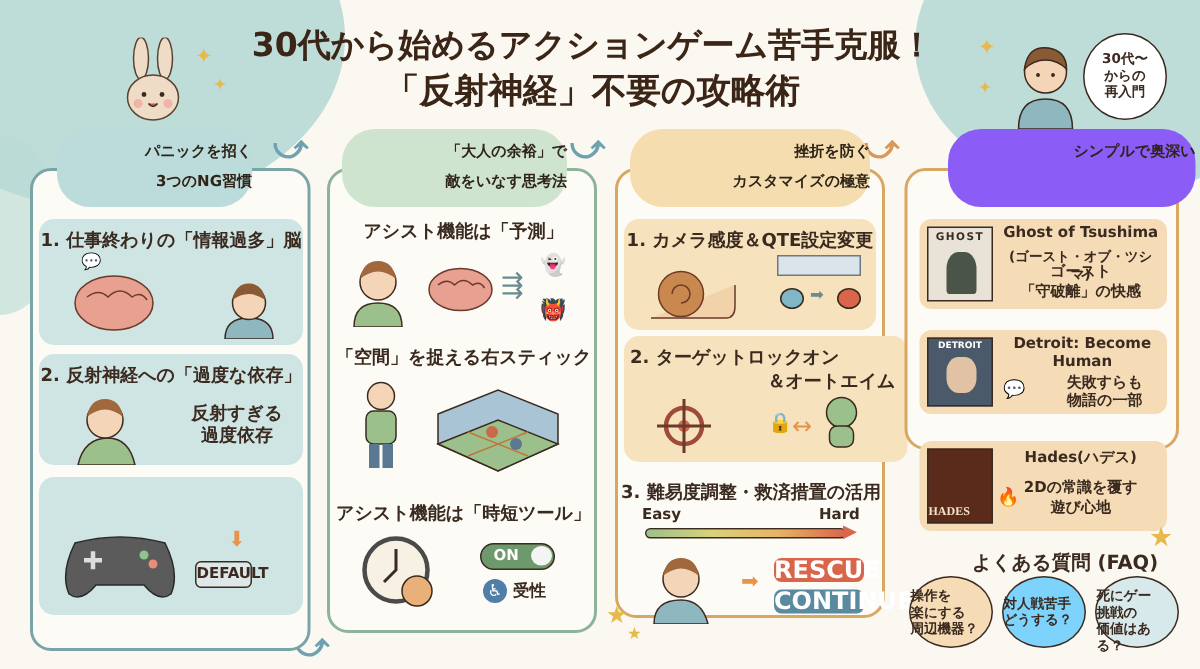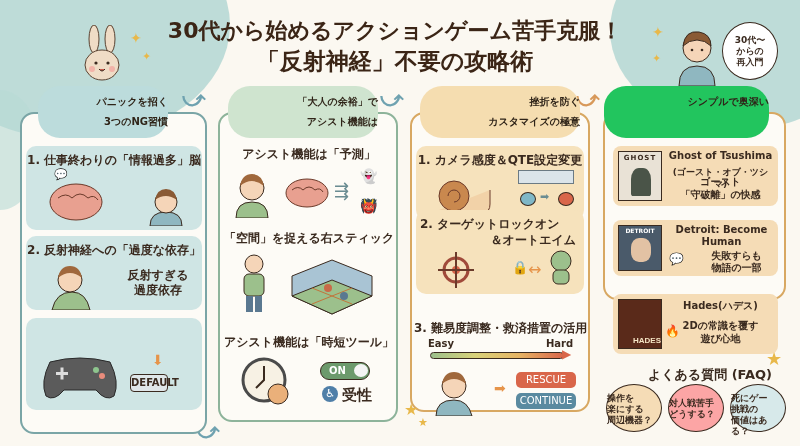--- a/index.html
+++ b/index.html
@@ -17,26 +17,26 @@
 .bubble{position:absolute;left:722px;top:22px;width:56px;height:58px;border:1.5px solid #3a2a1f;border-radius:50%;background:#fff;font-size:9px;font-weight:bold;text-align:center;line-height:11px;padding-top:12px}
 .col{position:absolute;top:112px;border:2px solid;border-radius:14px;background:#fdfbf6}
 .c1{left:20px;width:187px;height:322px;border-color:#7aa5a6}
 .c2{left:218px;width:180px;height:310px;border-color:#8db39a}
 .c3{left:410px;width:180px;height:300px;border-color:#d8a862}
 .c4{left:603px;width:183px;height:188px;border-color:#d8a862}
 .head{position:absolute;top:86px;height:52px;border-radius:22px;text-align:right;font-weight:bold;font-size:10px;line-height:20px;padding-top:6px;color:#2f2418}
 .h1{left:38px;width:130px;background:#bcdcdc}
 .h2{left:228px;width:150px;background:#cfe4cf}
 .h3{left:420px;width:160px;background:#f5ddb0}
-.h4{left:604px;width:165px;background:#22c55e}
+.h4{left:632px;width:165px;background:#8b5cf6}
 .card{position:absolute;border-radius:10px}
 .card .ct{position:absolute;left:0;right:0;top:6px;text-align:center;font-weight:bold;font-size:12px;white-space:nowrap}
 .sub{position:absolute;font-weight:bold;font-size:12px;text-align:center;white-space:nowrap}
 .arrow{position:absolute;font-size:22px;font-weight:bold}
-.btn{position:absolute;border-radius:5px;color:#fff;font-weight:normal;font-size:10px;text-align:center;line-height:16px}
+.btn{position:absolute;border-radius:5px;color:#fff;font-weight:bold;font-size:16px;text-align:center;line-height:16px}
 .game{position:absolute;left:613px;width:165px;height:56px;background:#f5dcb6;border-radius:8px}
 .cover{position:absolute;left:5px;top:5px;width:44px;height:46px;border:1px solid #3a2a1f}
 .gt{position:absolute;left:54px;right:4px;text-align:center;font-weight:bold;font-size:10px;line-height:12px}
 .faqt{position:absolute;left:630px;top:366px;width:160px;text-align:center;font-weight:bold;font-size:13px}
 .faq{position:absolute;top:384px;width:56px;height:48px;border:1.5px solid #3a2a1f;border-radius:50%;font-size:9px;font-weight:bold;text-align:left;line-height:11px;padding-top:8px}
 </style>
 </head>
 <body>
 
 <div class="blob b1"></div>
@@ -119,21 +119,21 @@
       <rect x="16" y="22" width="12" height="3" fill="#ddd"></rect>
       <rect x="20.5" y="17.5" width="3" height="12" fill="#ddd"></rect>
     </svg>
   <span style="position:absolute;left:126px;top:34px;color:#e6944a;font-size:14px">⬇</span>
   <div style="position:absolute;left:104px;top:56px;width:38px;height:18px;border:1.5px solid #3a2a1f;border-radius:4px;background:#dfe6e8;font-size:10px;font-weight:bold;text-align:right;line-height:15px">DEFAULT</div>
 </div>
 
 <div class="col c2"></div>
 <div class="head h2">
   <div>「大人の余裕」で</div>
-  <div>アシスト機能は</div>
+  <div>敵をいなす思考法</div>
 </div>
 <div class="sub" style="left:224px;top:146px;width:170px">アシスト機能は「予測」</div>
 <svg style="position:absolute;left:232px;top:170px" width="40" height="48" viewBox="0 0 40 48">
     <path d="M4 48 q0-16 16-16 q16 0 16 16z" fill="#9cc08c" stroke="#3a2a1f"></path>
     <circle cx="20" cy="18" r="12" fill="#f5d5b8" stroke="#3a2a1f"></circle>
     <path d="M8 16 q2-12 12-12 q10 0 12 12 q-6-5-12-5 q-6 0-12 5z" fill="#a0683c"></path>
   </svg>
 <svg style="position:absolute;left:284px;top:176px" width="46" height="34" viewBox="0 0 46 34">
     <ellipse cx="23" cy="17" rx="21" ry="14" fill="#e8a090" stroke="#6b3a2a"></ellipse>
     <path d="M8 14 q6-5 11 0 q6-6 12 0 q5-3 8 2" stroke="#6b3a2a" fill="none"></path>
@@ -156,41 +156,41 @@
     <circle cx="62" cy="40" r="4" fill="#5a7890"></circle>
   </svg>
 <div class="sub" style="left:224px;top:334px;width:170px">アシスト機能は「時短ツール」</div>
 <svg style="position:absolute;left:240px;top:356px" width="50" height="50" viewBox="0 0 50 50">
     <circle cx="24" cy="24" r="21" fill="#f7f1e4" stroke="#4a4a4a" stroke-width="3"></circle>
     <path d="M24 10 V24 L16 32" stroke="#3a2a1f" stroke-width="2" fill="none"></path>
     <circle cx="38" cy="38" r="10" fill="#eab07a" stroke="#3a2a1f"></circle>
   </svg>
 <div style="position:absolute;left:320px;top:362px;width:50px;height:18px;border-radius:9px;background:#6c9a6c;border:1.5px solid #3a2a1f;color:#fff;font-size:10px;font-weight:bold;line-height:15px;padding-left:8px"><span>ON</span><span style="position:absolute;right:1px;top:1px;width:14px;height:13px;border-radius:50%;background:#f4f4f4"></span></div>
 <span style="position:absolute;left:322px;top:386px;width:16px;height:16px;border-radius:50%;background:#4f7fa8;color:#fff;font-size:11px;text-align:center;line-height:16px">♿</span>
-<span style="position:absolute;left:342px;top:386px;font-size:15px;font-weight:bold">受性</span>
+<span style="position:absolute;left:342px;top:386px;font-size:11px;font-weight:bold">受性</span>
 
 <div class="col c3"></div>
 <div class="head h3">
   <div>挫折を防ぐ</div>
   <div>カスタマイズの極意</div>
 </div>
 <div class="card" style="left:416px;top:146px;width:168px;height:74px;background:#f6e2bc">
   <div class="ct">1. カメラ感度＆QTE設定変更</div>
   <svg style="position:absolute;left:14px;top:26px" width="64" height="44" viewBox="0 0 64 44">
       <path d="M4 40 h50 q6 0 6-8 v-14" fill="#f2d2a8" stroke="#6b3a2a"></path>
       <circle cx="24" cy="24" r="15" fill="#c9884e" stroke="#6b3a2a"></circle>
       <path d="M24 24 m-6 0 a6 6 0 1 1 6 6" stroke="#6b3a2a" fill="none"></path>
     </svg>
   <rect>
   <div style="position:absolute;left:102px;top:24px;width:56px;height:14px;background:#dbe4ea;border:1px solid #6b7a84"></div>
   <span style="position:absolute;left:104px;top:46px;width:16px;height:14px;border-radius:50%;background:#7fb7c7;border:1px solid #3a2a1f"></span>
   <span style="position:absolute;left:124px;top:44px;font-size:11px;color:#6a8c92">➡</span>
   <span style="position:absolute;left:142px;top:46px;width:16px;height:14px;border-radius:50%;background:#d9664a;border:1px solid #3a2a1f"></span>
 </rect></div>
-<div class="card" style="left:416px;top:210px;width:168px;height:84px;background:#f6e2bc">
+<div class="card" style="left:416px;top:224px;width:189px;height:84px;background:#f6e2bc">
   <div class="sub" style="left:4px;top:6px;text-align:left">2. ターゲットロックオン</div>
   <div class="sub" style="right:8px;top:22px;text-align:right">＆オートエイム</div>
   <svg style="position:absolute;left:20px;top:40px" width="40" height="40" viewBox="0 0 40 40">
       <circle cx="20" cy="20" r="12" stroke="#a04a3a" stroke-width="3" fill="none"></circle>
       <circle cx="20" cy="20" r="4" fill="#d9664a"></circle>
       <path d="M20 2 V38 M2 20 H38" stroke="#6b3a2a" stroke-width="2"></path>
     </svg>
   <span style="position:absolute;left:96px;top:50px;font-size:13px">🔒</span>
   <span style="position:absolute;left:112px;top:50px;color:#e6944a">↔</span>
   <svg style="position:absolute;left:132px;top:40px" width="26" height="38" viewBox="0 0 26 38">
@@ -233,36 +233,36 @@
       <span style="position:absolute;top:1px;left:0;right:0;text-align:center;font-size:6px;font-weight:bold;color:#fff">DETROIT</span>
       <span style="position:absolute;left:12px;top:12px;width:20px;height:24px;background:#e2c2a4;border-radius:40%"></span>
     </div>
   <div class="gt" style="top:4px;text-align:center;padding-left:2px">Detroit: Become Human</div>
   <div class="gt" style="top:30px;left:86px">失敗すらも</div>
   <div class="gt" style="top:42px;left:86px">物語の一部</div>
   <span style="position:absolute;left:56px;top:32px;font-size:12px">💬</span>
 </div>
 <div class="game" style="top:294px;height:60px">
   <div class="cover" style="height:50px;background:#5a2a1a">
-      <span style="position:absolute;bottom:3px;left:0;right:0;text-align:right;font-size:8px;font-weight:bold;color:#f4e4c4;font-family:Liberation Sans, sans-serif">HADES</span>
+      <span style="position:absolute;bottom:3px;left:0;right:0;text-align:left;font-size:8px;font-weight:bold;color:#f4e4c4;font-family:Liberation Serif, serif">HADES</span>
     </div>
   <div class="gt" style="top:6px">Hades(ハデス)</div>
   <div class="gt" style="top:26px">2Dの常識を覆す</div>
   <div class="gt" style="top:39px">遊び心地</div>
   <span style="position:absolute;left:52px;top:30px;font-size:12px">🔥</span>
 </div>
 <span class="spark" style="left:766px;top:348px;font-size:18px">★</span>
 
 <div class="faqt">よくある質問 (FAQ)</div>
 <div class="faq" style="left:606px;background:#f5dcb6">
   <div>操作を</div>
   <div>楽にする</div>
   <div>周辺機器？</div>
 </div>
-<div class="faq" style="left:668px;background:#fca5a5;padding-top:13px">
+<div class="faq" style="left:668px;background:#7dd3fc;padding-top:13px">
   <div>対人戦苦手</div>
   <div>どうする？</div>
 </div>
 <div class="faq" style="left:730px;background:#d7e9ea">
   <div>死にゲー</div>
   <div>挑戦の</div>
   <div>価値はある？</div>
 </div>
 
 </body></html>

